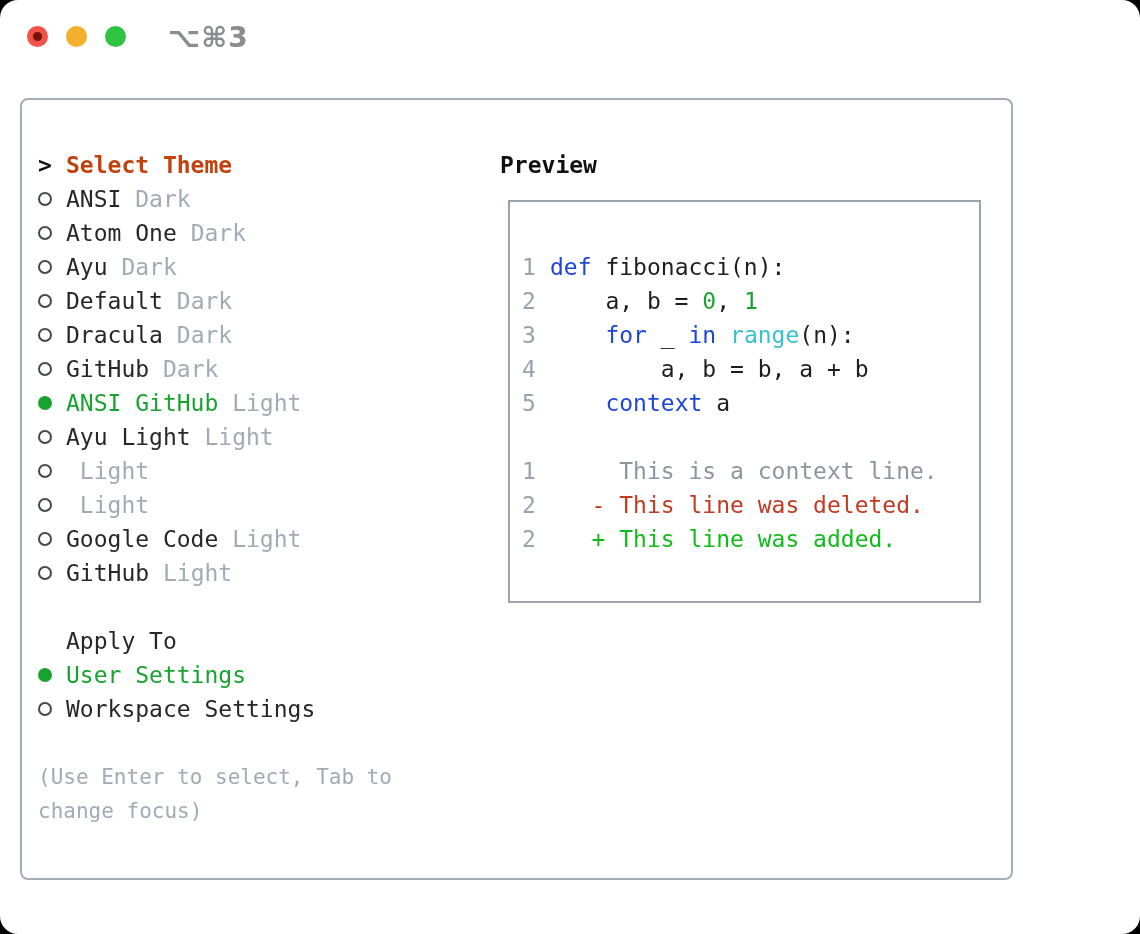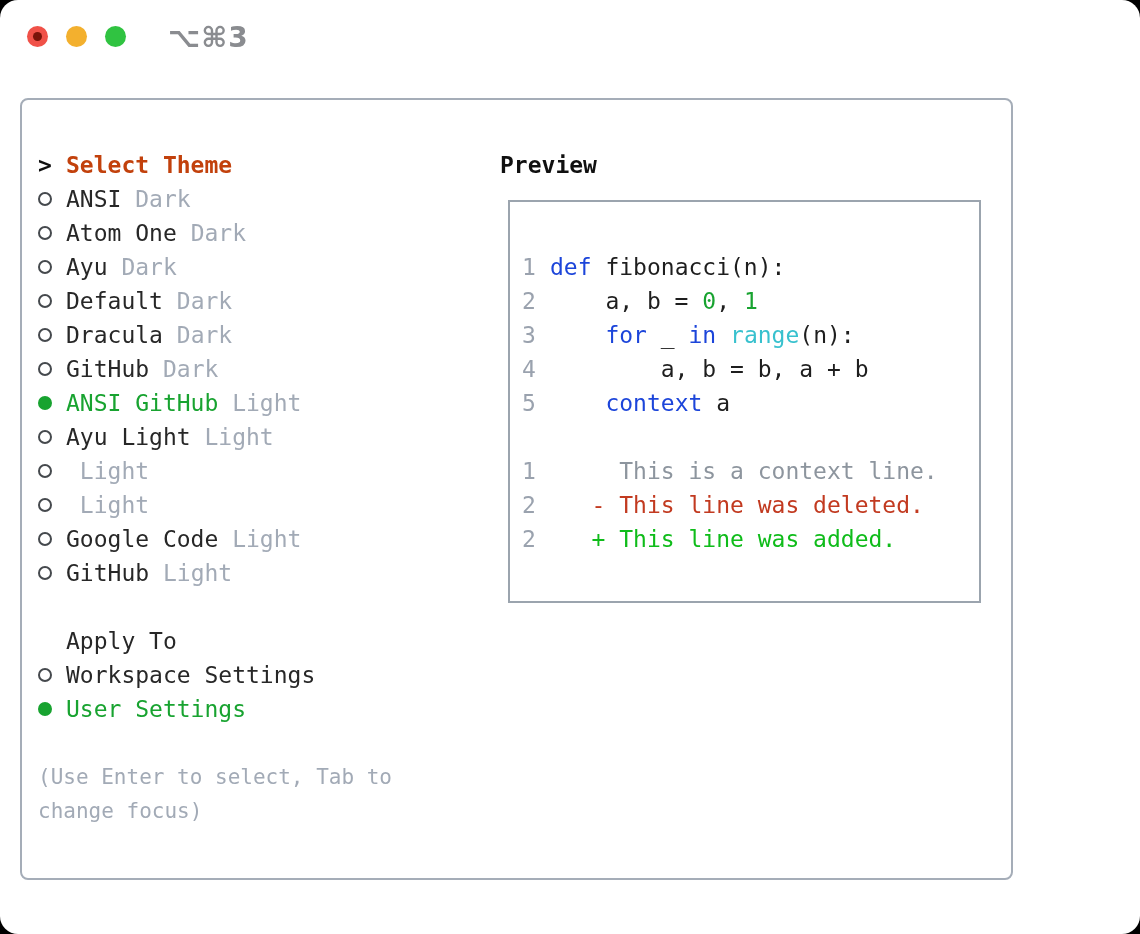--- a/index.html
+++ b/index.html
@@ -101,22 +101,22 @@
         </div>
 
       <div class="spacer"></div>
 
       <div class="row">
         <span class="pre-col"></span>
         <span class="lbl">Apply To</span>
       </div>
 
       <div id="apply-items">
+          <div class="row selected"><span class="pre-col"><span class="bullet"></span></span><span class="lbl">User Settings</span></div>
           <div class="row"><span class="pre-col"><span class="bullet"></span></span><span class="lbl">Workspace Settings</span></div>
-          <div class="row selected"><span class="pre-col"><span class="bullet"></span></span><span class="lbl">User Settings</span></div>
         </div>
 
       <div class="spacer"></div>
 
       <div class="help">(Use Enter to select, Tab to change focus)</div>
     </div>
 
     <div class="preview-title">Preview</div>
 
     <div class="preview-box">

